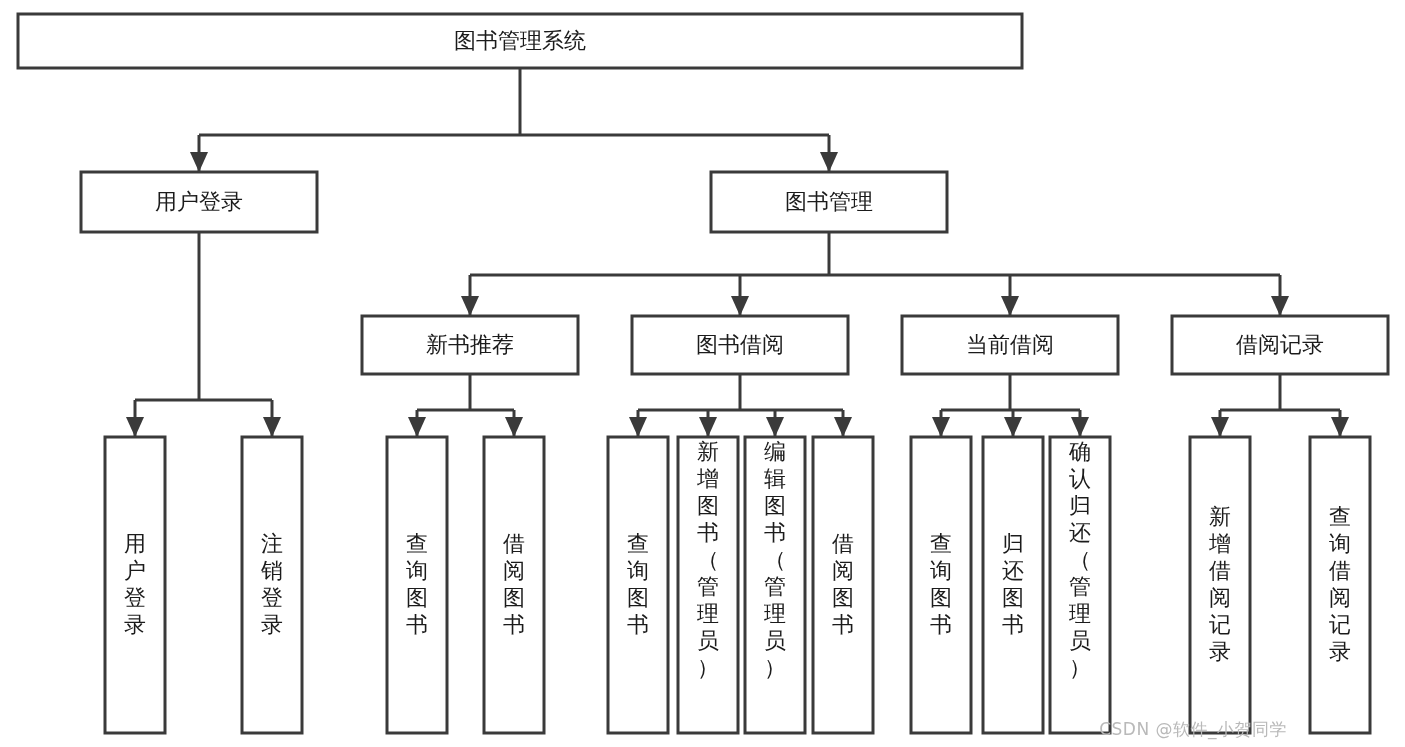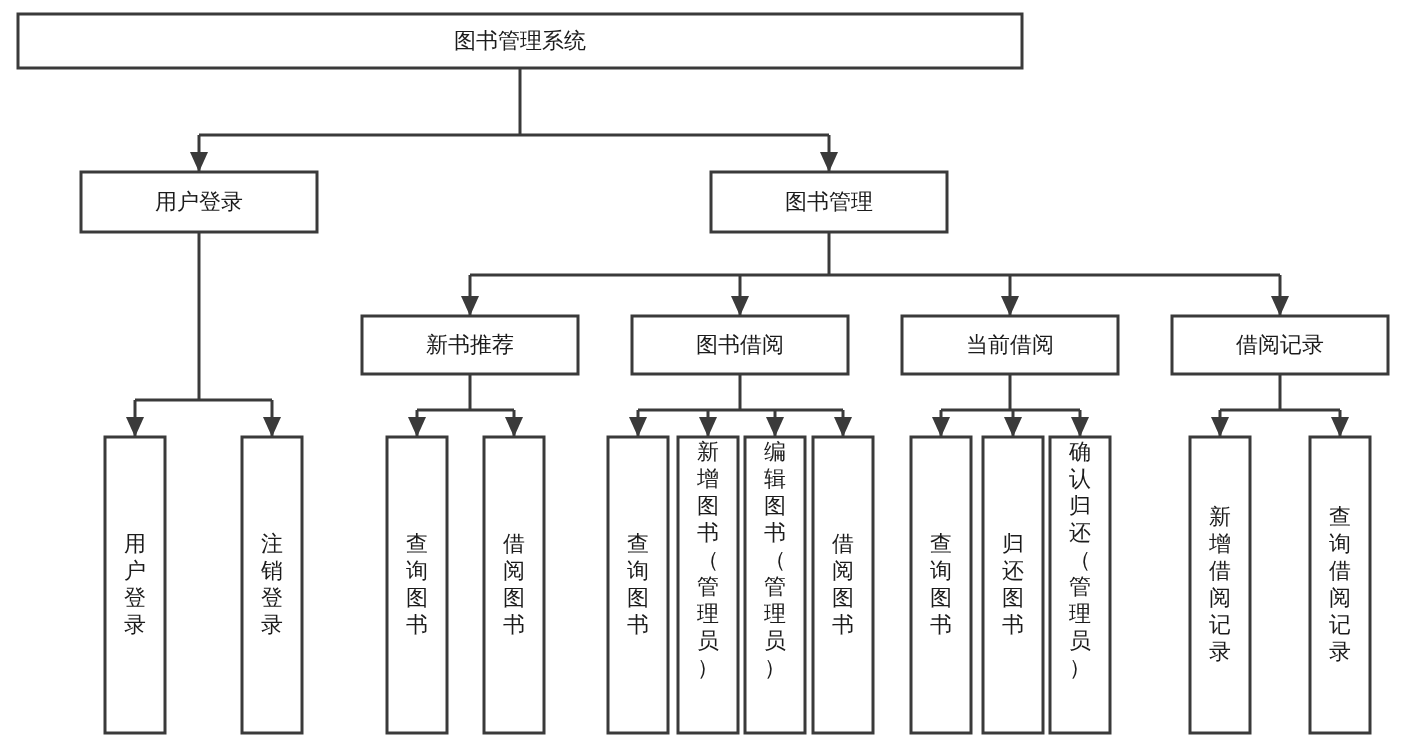--- a/index.html
+++ b/index.html
@@ -218,13 +218,14 @@
         <g>
           <rect x="1190" y="437" width="60" height="296" class="node-box"></rect>
           <text x="1220" class="node-label-v"><tspan x="1220" y="524">新</tspan><tspan x="1220" y="551">增</tspan><tspan x="1220" y="578">借</tspan><tspan x="1220" y="605">阅</tspan><tspan x="1220" y="632">记</tspan><tspan x="1220" y="659">录</tspan></text>
         </g>
         <g>
           <rect x="1310" y="437" width="60" height="296" class="node-box"></rect>
           <text x="1340" class="node-label-v"><tspan x="1340" y="524">查</tspan><tspan x="1340" y="551">询</tspan><tspan x="1340" y="578">借</tspan><tspan x="1340" y="605">阅</tspan><tspan x="1340" y="632">记</tspan><tspan x="1340" y="659">录</tspan></text>
         </g>
       </g>
   </svg>
+  <div class="watermark">CSDN @软件_小贺同学</div>
 </div>
 
 </body></html>

